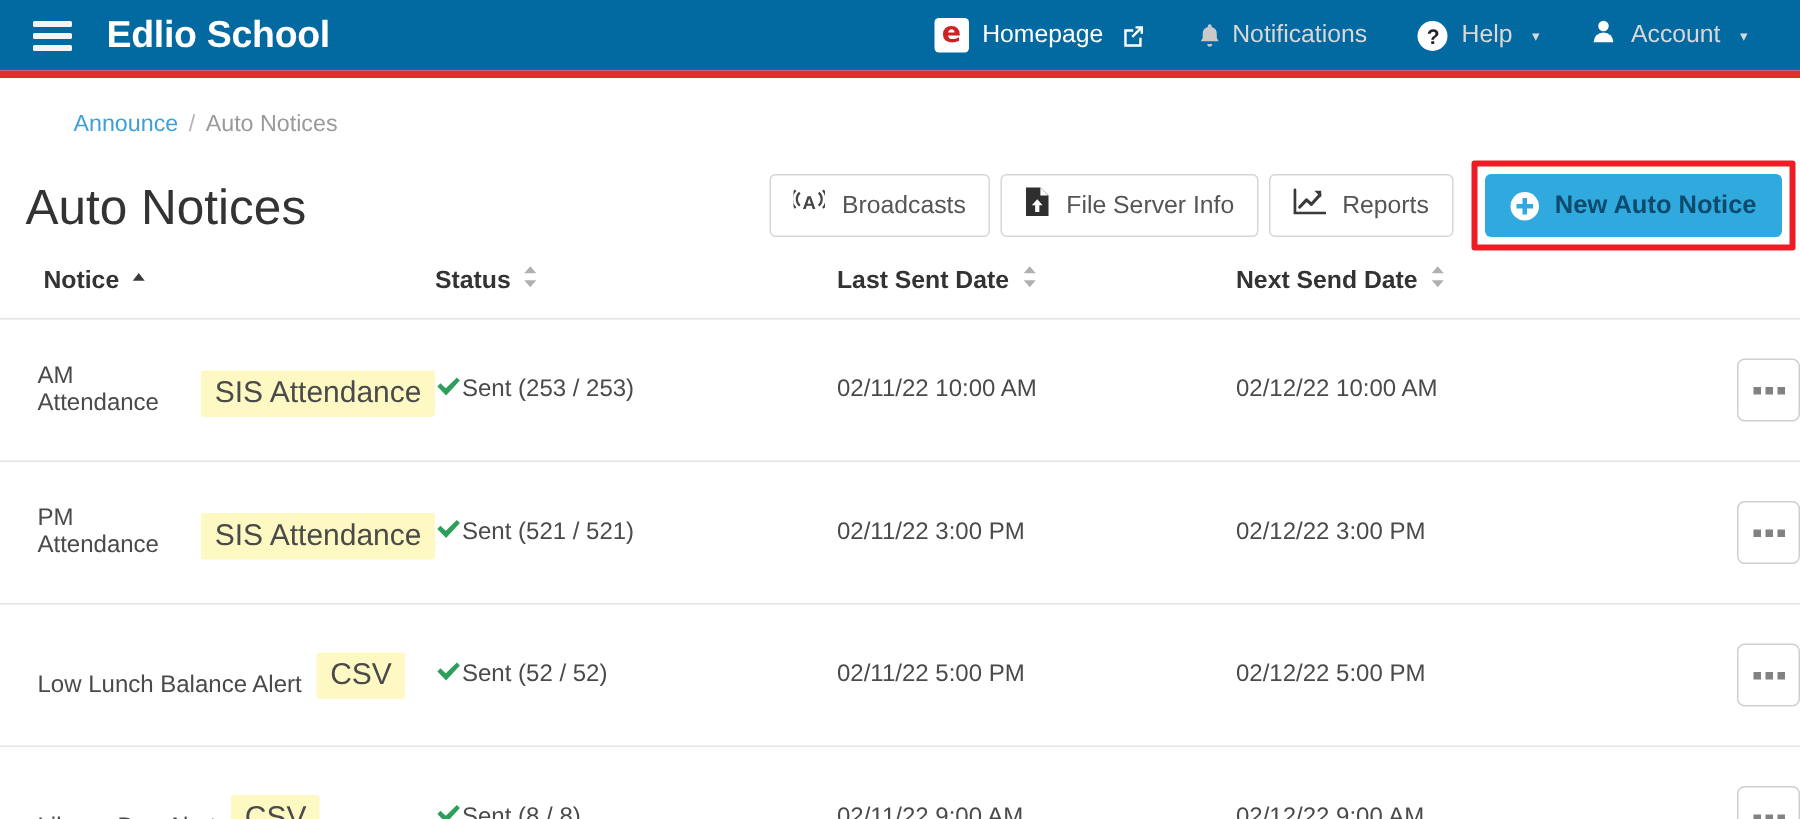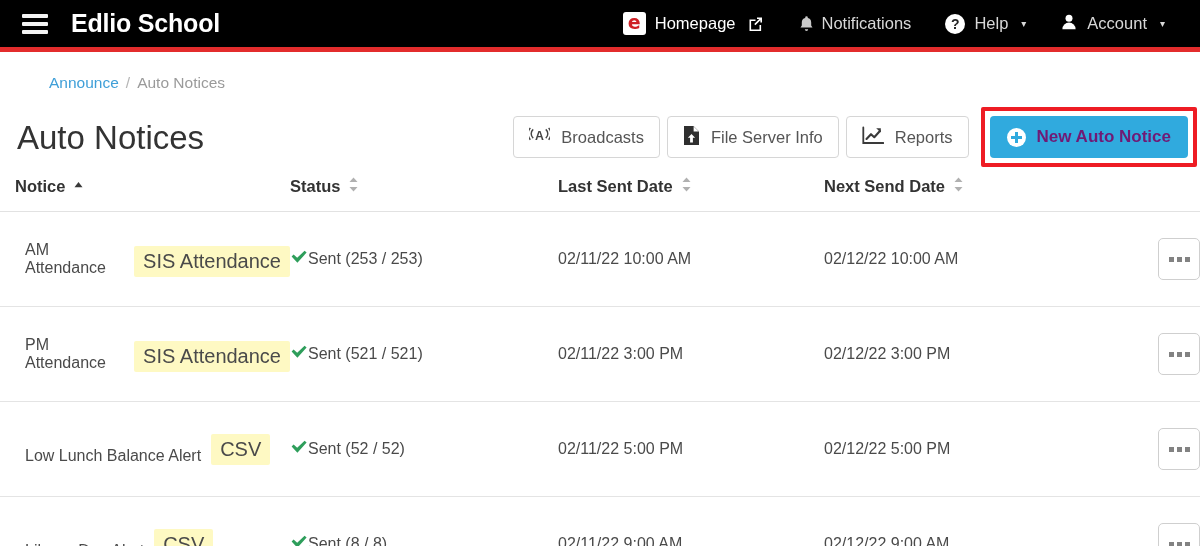--- a/index.html
+++ b/index.html
@@ -9,21 +9,21 @@
     height: 546px;
     background: #ffffff;
     font-family: "Liberation Sans", sans-serif;
     overflow: hidden;
   }
 
   
   .topbar {
     position: relative;
     height: 47px;
-    background: #000000;
+    background: #0369a1;
     display: flex;
     align-items: center;
     padding: 0 18px 0 22px;
   }
   .topbar::after {
     content: "";
     position: absolute;
     left: 0; right: 0; bottom: -5px;
     height: 5px;
     background: #e32c2c;
@@ -178,21 +178,21 @@
   }
   .btn-primary {
     display: flex;
     align-items: center;
     gap: 11px;
     height: 42px;
     padding: 0 17px;
     background: #30aade;
     border: none;
     border-radius: 4px;
-    color: #701a75;
+    color: #0c4a6e;
     font-size: 17px;
     font-weight: bold;
     cursor: pointer;
     white-space: nowrap;
     font-family: "Liberation Sans", sans-serif;
   }
   .plus-circle {
     width: 19px; height: 19px;
     border-radius: 50%;
     background: #ffffff;
@@ -211,21 +211,21 @@
   .tbl { width: 100%; border-collapse: collapse; }
   .tbl th {
     text-align: left;
     font-size: 16.5px;
     color: #333333;
     font-weight: bold;
     padding: 10px 0 14px 0;
     border-bottom: 1px solid #e2e2e2;
     white-space: nowrap;
   }
-  .tbl th:first-child { padding-left: 15px; }
+  .tbl th:first-child { padding-left: 29px; }
   .th-inner { display: flex; align-items: center; gap: 7px; }
 
   .tbl td {
     font-size: 16px;
     color: #4a4a4a;
     padding: 26px 0 26px 0;
     border-bottom: 1px solid #e4e4e4;
     vertical-align: middle;
   }
   .tbl tr:last-child td { border-bottom: 1px solid #e4e4e4; }

